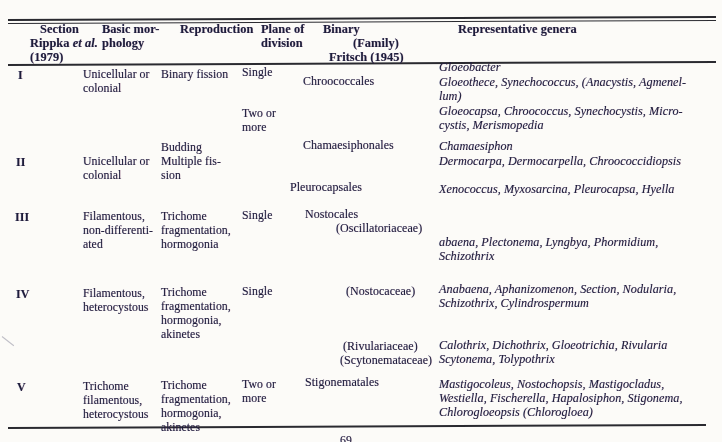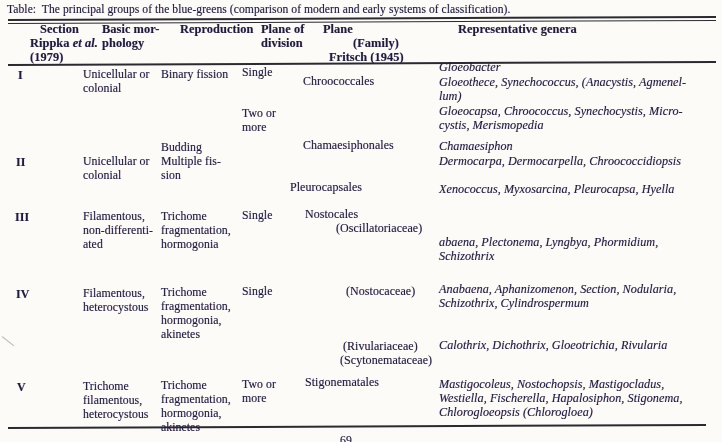--- a/index.html
+++ b/index.html
@@ -27,41 +27,40 @@
   .scratch {
     position:absolute; background:rgba(100,100,125,0.4);
     transform:rotate(38deg); transform-origin:left center;
   }
 </style>
 </head>
 <body>
 
 <div class="page">
 
-  <div class="cell title" style="left:7px;top:3px">Table:  The principal groups of the blue-greens (comparison of modern and early systems of classification).</div>
 
   <div class="rule" style="left:8px;top:19px;width:708px;height:2px"></div>
   <div class="rule" style="left:8px;top:22.5px;width:708px;height:1px"></div>
   <div class="rule" style="left:8px;top:63.5px;width:708px;height:1.6px"></div>
   <div class="rule" style="left:8px;top:426.5px;width:698px;height:1.6px"></div>
   <div class="scratch" style="left:2px;top:336px;width:15px;height:1px"></div>
 
   <div class="cell hdr" style="left:20px;top:23px">Section</div>
   <div class="cell hdr" style="left:10px;top:37px"><span>Rippka</span> <span class="it">et al.</span></div>
   <div class="cell hdr" style="left:10px;top:51px">(1979)</div>
 
   <div class="cell hdr" style="left:82px;top:23px">Basic mor-</div>
   <div class="cell hdr" style="left:82px;top:37px">phology</div>
 
   <div class="cell hdr" style="left:160px;top:23px">Reproduction</div>
 
   <div class="cell hdr" style="left:241px;top:23px">Plane of</div>
   <div class="cell hdr" style="left:241px;top:37px">division</div>
 
-  <div class="cell hdr" style="left:303px;top:23px">Plane</div>
+  <div class="cell hdr" style="left:303px;top:23px">Binary</div>
   <div class="cell hdr" style="left:333px;top:37px">(Family)</div>
   <div class="cell hdr" style="left:309px;top:51px">Fritsch (1945)</div>
 
   <div class="cell hdr" style="left:438px;top:23px">Representative genera</div>
 
   <div class="cell rn" style="left:18px;top:69px">I</div>
   <div class="cell" style="left:83px;top:68px">Unicellular or</div>
   <div class="cell" style="left:83px;top:82px">colonial</div>
   <div class="cell" style="left:161px;top:68px">Binary fission</div>
   <div class="cell" style="left:242px;top:66px">Single</div>
@@ -106,20 +105,21 @@
   <div class="cell" style="left:161px;top:300px">fragmentation,</div>
   <div class="cell" style="left:161px;top:314px">hormogonia,</div>
   <div class="cell" style="left:161px;top:328px">akinetes</div>
   <div class="cell" style="left:242px;top:285px">Single</div>
   <div class="cell ord" style="left:346px;top:285px">(Nostocaceae)</div>
   <div class="cell ord" style="left:343px;top:340px">(Rivulariaceae)</div>
   <div class="cell ord" style="left:340px;top:354px">(Scytonemataceae)</div>
   <div class="cell gen" style="left:439px;top:283px">Anabaena, Aphanizomenon, Section, Nodularia,</div>
   <div class="cell gen" style="left:439px;top:297px">Schizothrix, Cylindrospermum</div>
   <div class="cell gen" style="left:439px;top:339px">Calothrix, Dichothrix, Gloeotrichia, Rivularia</div>
+  <div class="cell gen" style="left:439px;top:353px">Scytonema, Tolypothrix</div>
 
   <div class="cell rn" style="left:17px;top:381px">V</div>
   <div class="cell" style="left:83px;top:380px">Trichome</div>
   <div class="cell" style="left:83px;top:394px">filamentous,</div>
   <div class="cell" style="left:83px;top:408px">heterocystous</div>
   <div class="cell" style="left:161px;top:379px">Trichome</div>
   <div class="cell" style="left:161px;top:393px">fragmentation,</div>
   <div class="cell" style="left:161px;top:407px">hormogonia,</div>
   <div class="cell" style="left:161px;top:421px">akinetes</div>
   <div class="cell" style="left:242px;top:378px">Two or</div>

